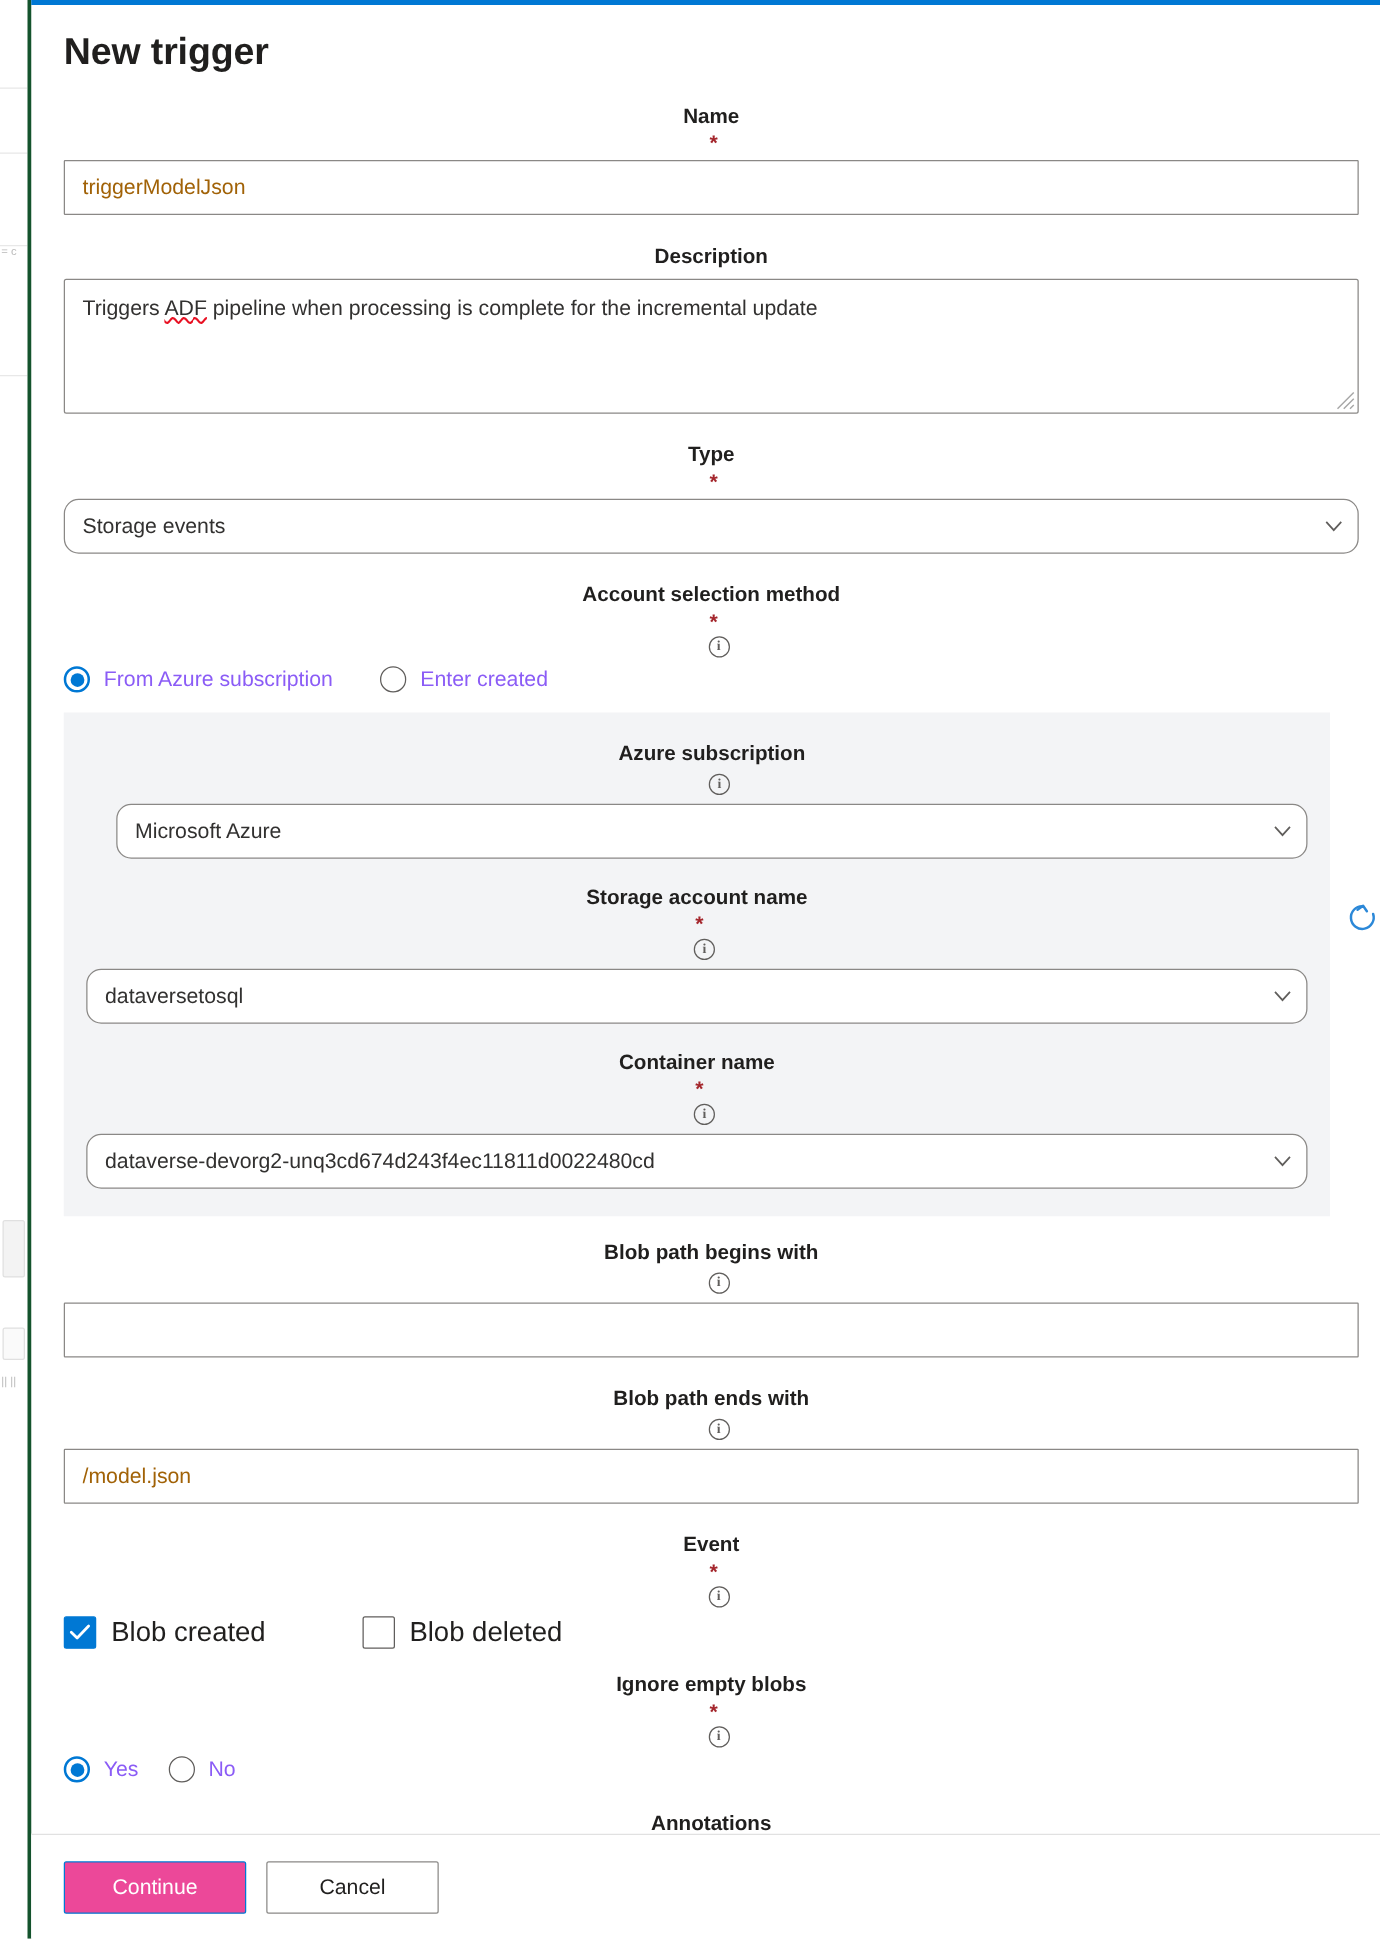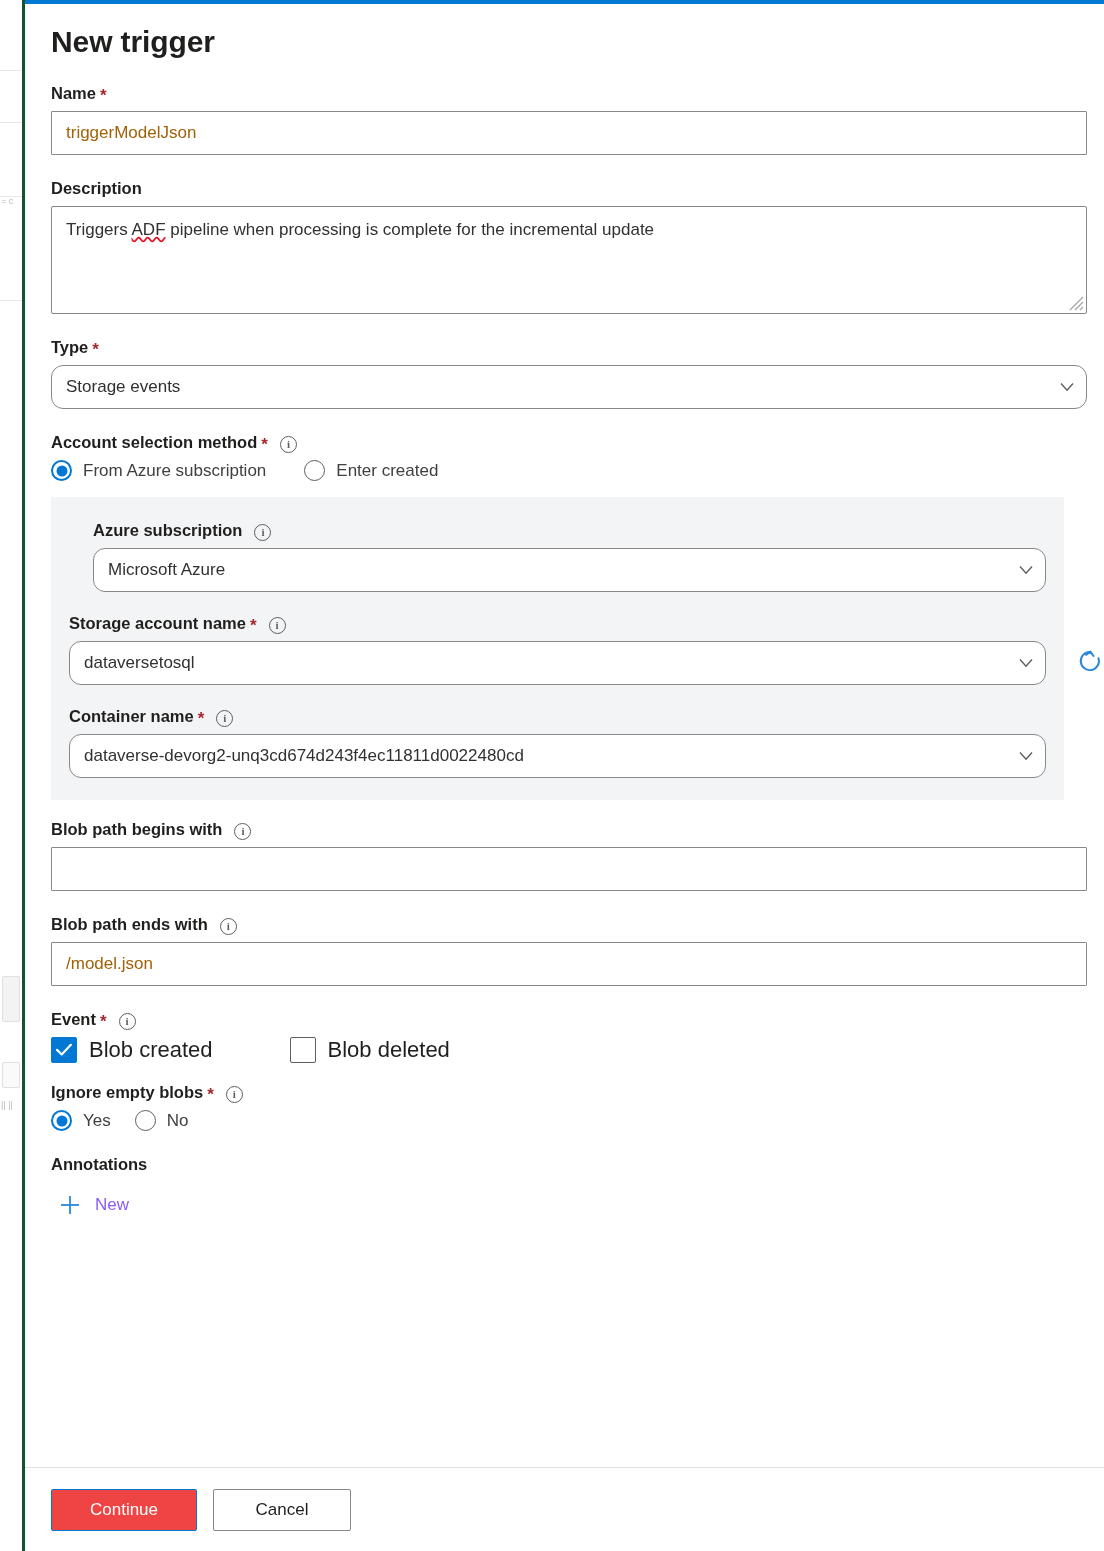--- a/index.html
+++ b/index.html
@@ -72,20 +72,21 @@
   .field.tight { margin-top: 18px; }
 
   .label {
     font-size: 16.5px;
     font-weight: 700;
     color: #201f1e;
     display: flex;
     align-items: center;
     margin-bottom: 7px;
     line-height: 22px;
+    flex-direction: column;
   }
   .label .req {
     color: #a4262c;
     font-weight: 700;
     margin-left: 4px;
     font-size: 17px;
     line-height: 1;
     position: relative;
     top: 2px;
   }
@@ -169,21 +170,21 @@
   
   .radio-row {
     display: flex;
     align-items: center;
     margin-top: 6px;
   }
   .radio-opt {
     display: flex; align-items: center;
     margin-right: 38px;
     font-size: 17px;
-    color: #404040;
+    color: #8b5cf6;
   }
   .radio-opt:last-child { margin-right: 0; }
   .radio {
     width: 21px; height: 21px;
     border-radius: 50%;
     border: 1.6px solid #605e5c;
     margin-right: 11px;
     display: inline-block;
     position: relative;
     background: #fff;
@@ -285,21 +286,21 @@
     font-size: 17px;
     font-family: "Liberation Sans", sans-serif;
     border-radius: 2px;
     cursor: pointer;
     display: inline-flex;
     align-items: center;
     justify-content: center;
     padding: 0 16px;
   }
   .btn-primary {
-    background: #ef4444;
+    background: #ec4899;
     color: #ffffff;
     border: 1px solid #0078d4;
     margin-right: 16px;
   }
   .btn-default {
     background: #ffffff;
     color: #201f1e;
     border: 1px solid #8a8886;
     min-width: 138px;
   }

